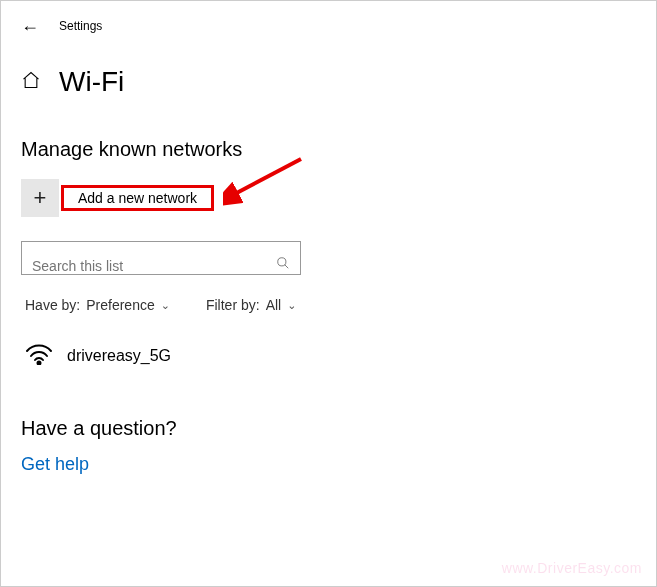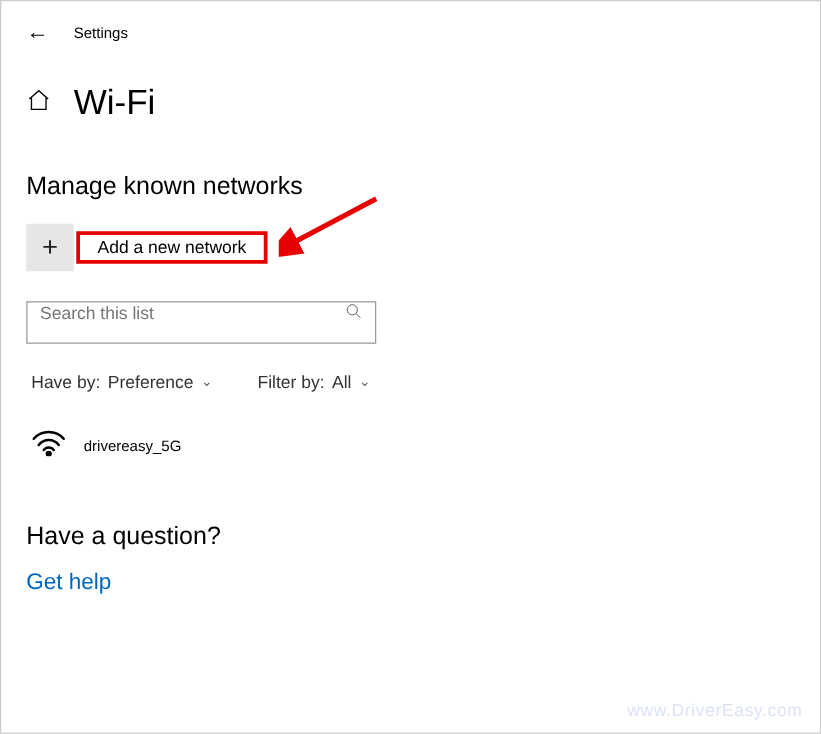--- a/index.html
+++ b/index.html
@@ -73,21 +73,21 @@
       left: 222px;
       top: 155px;
       pointer-events: none;
     }
     .search-box {
       margin: 24px 0 0 20px;
       width: 280px;
       height: 34px;
       border: 1px solid #999;
       display: flex;
-      align-items: flex-start;
+      align-items: flex-end;
       padding: 0 10px;
     }
     .search-box input {
       flex: 1;
       border: none;
       outline: none;
       font-size: 14px;
       font-family: inherit;
       background: transparent;
     }
@@ -103,21 +103,21 @@
     .filter-item { display: flex; align-items: center; gap: 6px; cursor: pointer; }
     .chev { font-size: 11px; color: #555; }
     .network-item {
       display: flex;
       align-items: center;
       margin: 30px 0 0 24px;
       gap: 14px;
       cursor: pointer;
     }
     .wifi-icon svg { width: 28px; height: 22px; }
-    .network-name { font-size: 12px; }
+    .network-name { font-size: 16px; }
     .question-heading {
       font-size: 20px;
       font-weight: 400;
       padding: 48px 4px 0 20px;
     }
     .help-link {
       display: inline-block;
       margin: 14px 0 0 20px;
       font-size: 18px;
       color: #0067c0;
@@ -134,21 +134,21 @@
     .watermark .brand {
       font-size: 30px;
       font-style: italic;
       font-weight: 600;
       color: #4a88b0;
       display: flex;
       align-items: center;
       gap: 8px;
       justify-content: flex-end;
     }
-    .watermark .url { font-size: 14px; color: #1d4ed8; letter-spacing: 0.5px; }
+    .watermark .url { font-size: 14px; color: #ec4899; letter-spacing: 0.5px; }
     .cube { width: 36px; height: 36px; }
   </style>
 </head>
 <body>
 
 
 
 <div class="header">
   <span class="back-arrow">←</span>
   <span class="header-title">Settings</span>

